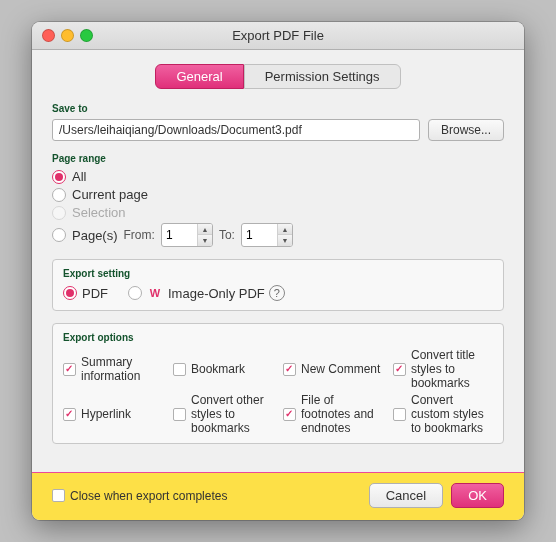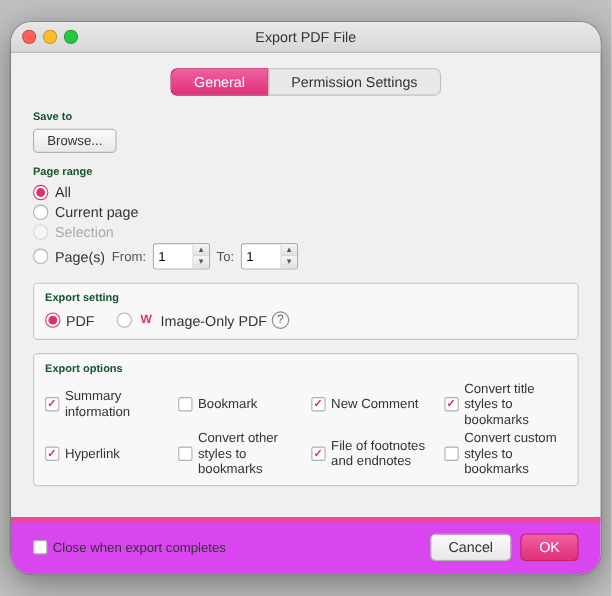--- a/index.html
+++ b/index.html
@@ -6,23 +6,23 @@
     body {
       font-family: -apple-system, 'Helvetica Neue', Arial, sans-serif;
       font-size: 13px;
       background: #c0c0c0;
       display: flex;
       align-items: center;
       justify-content: center;
       min-height: 100vh;
     }
     .window {
-      width: 536px;
+      width: 492px;
       background: #f0f0f0;
-      border-radius: 19px;
+      border-radius: 8px;
       box-shadow: 0 8px 30px rgba(0,0,0,0.4), 0 0 0 1px rgba(0,0,0,0.2);
       overflow: hidden;
     }
     .titlebar {
       background: linear-gradient(to bottom, #e8e8e8, #d8d8d8);
       height: 28px;
       display: flex;
       align-items: center;
       justify-content: center;
       position: relative;
@@ -287,22 +287,22 @@
     }
     .checkbox-label {
       font-size: 12px;
       color: #333;
     }
     
     .bottom-bar {
       display: flex;
       justify-content: space-between;
       padding: 10px 20px 12px 20px;
-      border-top: 5px solid #ec4899;
-      background: #d946ef;
+      border-top: 1px solid #ec4899;
+      background: #fde047;
     }
     .close-when-export {
       display: flex;
       align-items: center;
       gap: 5px;
     }
     .bottom-buttons {
       display: flex;
       gap: 8px;
     }
@@ -342,20 +342,21 @@
 
   <div class="content">
 
     <div class="tabs">
       <div class="tab active">General</div>
       <div class="tab">Permission Settings</div>
     </div>
 
     <div class="section-label">Save to</div>
     <div class="save-to-row">
+      <input class="path-input" type="text" value="/Users/leihaiqiang/Downloads/Document3.pdf" style="">
       <button class="browse-btn">Browse...</button>
     </div>
 
     <div class="page-range">
       <div class="section-label">Page range</div>
       <div class="radio-group">
         <div class="radio-row">
           <input class="radio-input" type="radio" name="pagerange" checked="" style="">
           <span class="radio-label">All</span>
         </div>

